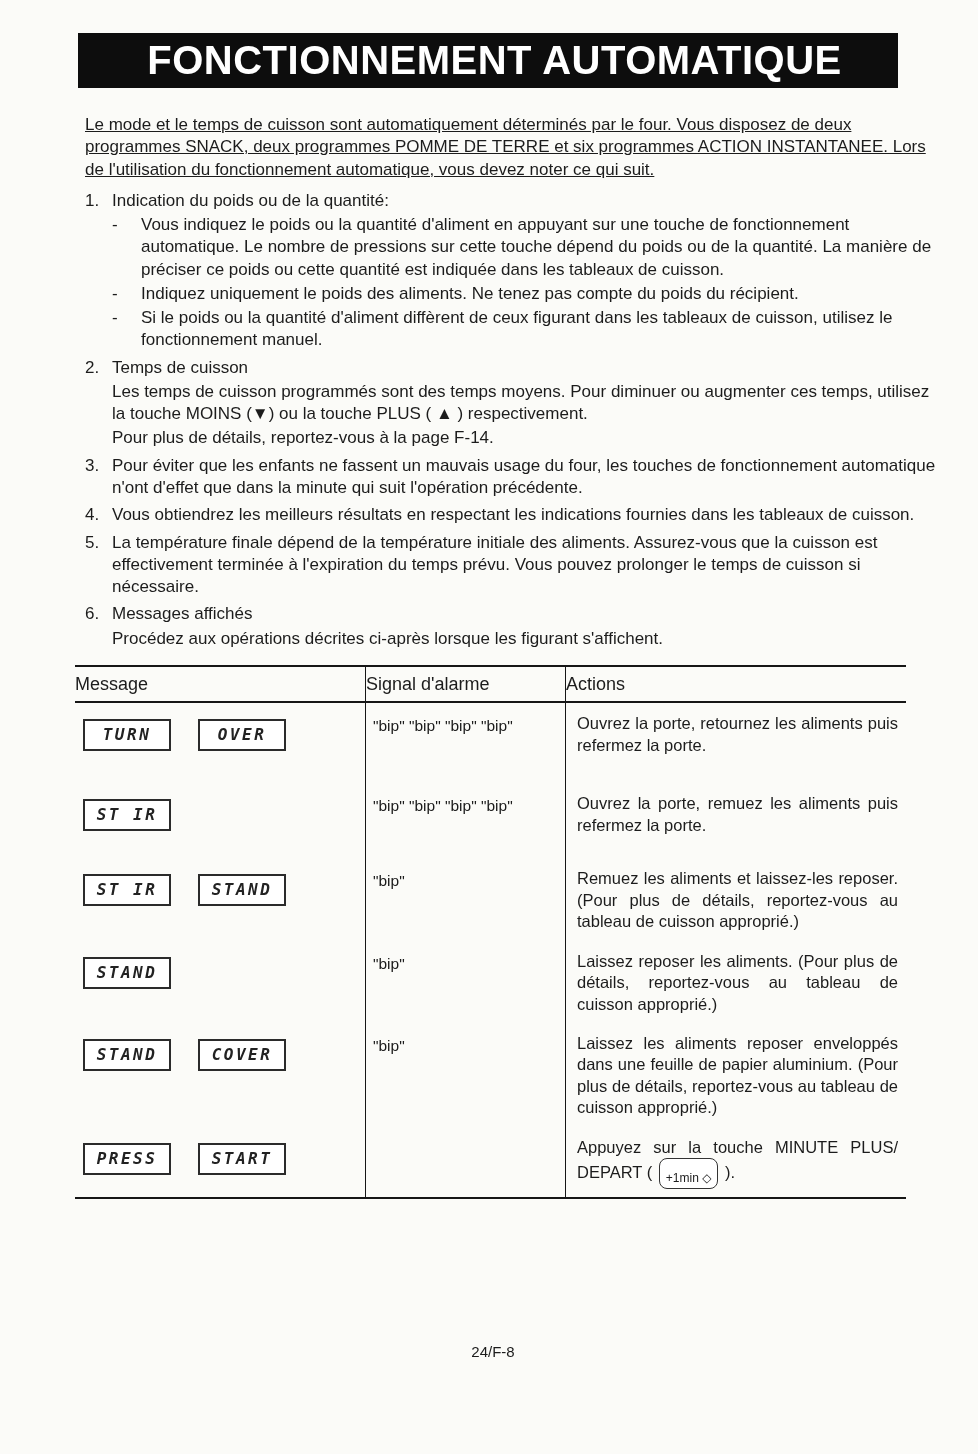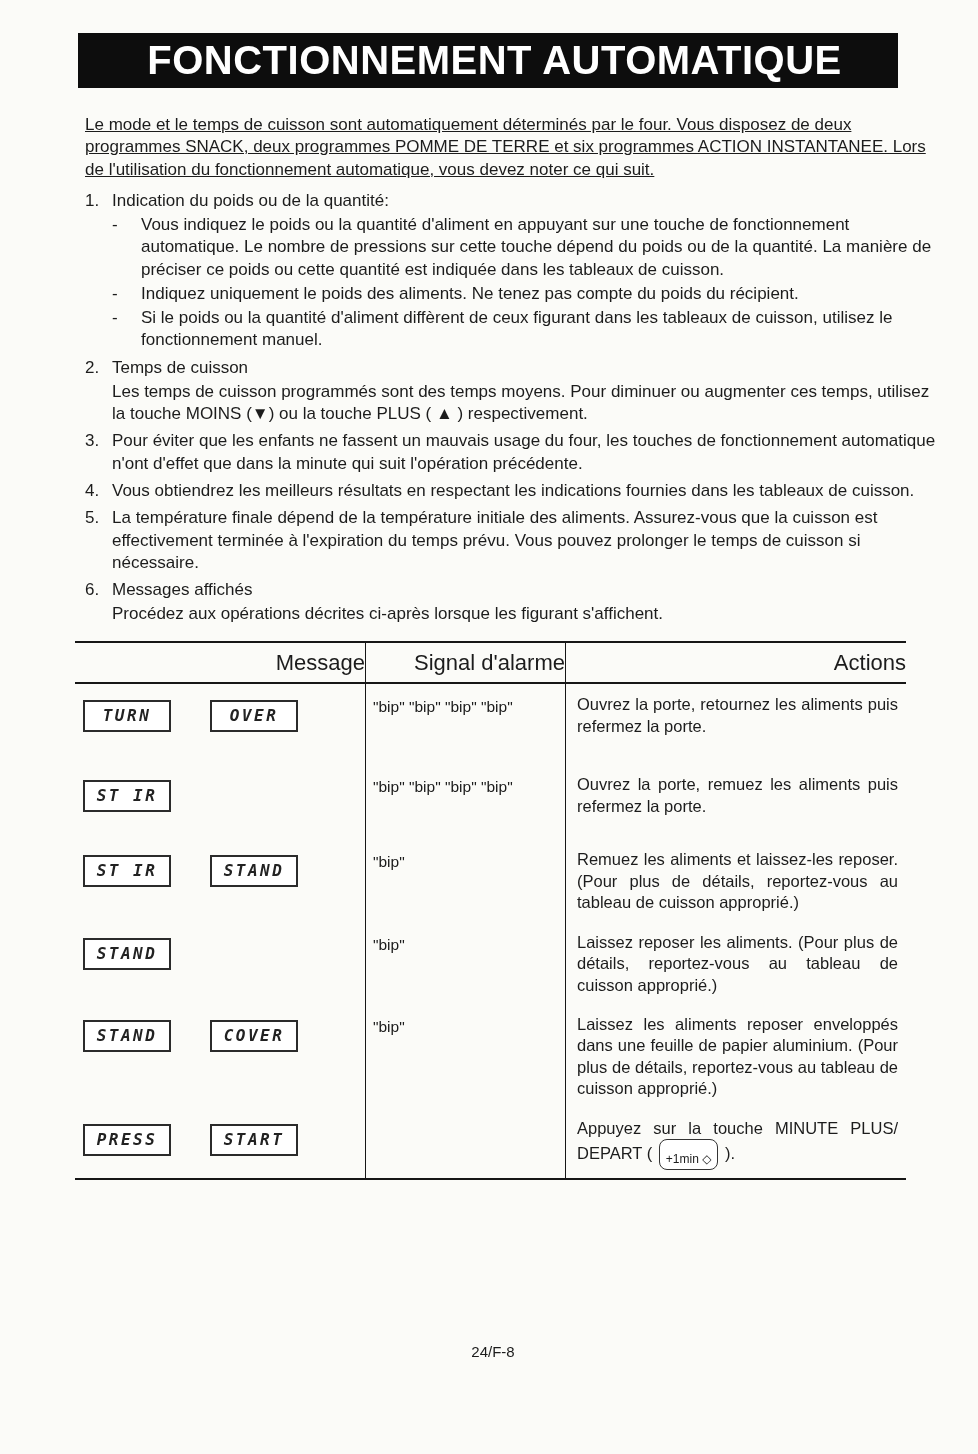--- a/index.html
+++ b/index.html
@@ -41,27 +41,27 @@
   .bullet-text { flex:1; }
 
   .msg-table {
     margin-top:15px; margin-left:-10px;
     width:831px;
     border-top:2.5px solid #161616;
     border-bottom:2px solid #161616;
   }
   .t-head, .t-row { display:grid; grid-template-columns:290px 200px 341px; }
   .t-head { border-bottom:2px solid #161616; }
-  .t-head .th { padding:6px 0 5px; text-align:right; font-size:22px; }
+  .t-head .th { padding:6px 0 5px; text-align:left; font-size:18px; }
   .col-b, .col-c { border-left:1.5px solid #161616; }
 
   .r1 { min-height:80px; } .r2 { min-height:75px; } .r3 { min-height:72px; }
   .r4 { min-height:75px; } .r5 { min-height:98px; } .r6 { min-height:50px; }
 
-  .td-msg { padding:16px 4px 6px 8px; display:flex; gap:39px; align-items:flex-start; }
+  .td-msg { padding:16px 4px 6px 8px; display:flex; gap:27px; align-items:flex-start; }
   .lcd {
     display:inline-block;
     border:2px solid #2b2b2b; background:#ffffff;
     padding:4px 6px 3px; min-width:88px; text-align:center;
     font-family:"DejaVu Sans Mono", monospace;
     font-style:italic; font-weight:700;
     font-size:16px; letter-spacing:2.5px; color:#222222;
     white-space:nowrap;
   }
   .td-signal { padding:13px 4px 4px 7px; font-size:15.5px; }
@@ -110,20 +110,21 @@
           <div class="bullet-text">Si le poids ou la quantité d'aliment diffèrent de ceux figurant dans les tableaux de cuisson, utilisez le fonctionnement manuel.</div>
         </div>
       </div>
     </div>
 
     <div class="item">
       <div class="item-num">2.</div>
       <div class="item-body">
         <div>Temps de cuisson</div>
         <div class="item-para">Les temps de cuisson programmés sont des temps moyens. Pour diminuer ou augmenter ces temps, utilisez la touche MOINS (▼) ou la touche PLUS ( ▲ ) respectivement.</div>
+        <div class="item-para">Pour plus de détails, reportez-vous à la page F-14.</div>
       </div>
     </div>
 
     <div class="item">
       <div class="item-num">3.</div>
       <div class="item-body">Pour éviter que les enfants ne fassent un mauvais usage du four, les touches de fonctionnement automatique n'ont d'effet que dans la minute qui suit l'opération précédente.</div>
     </div>
 
     <div class="item">
       <div class="item-num">4.</div>

